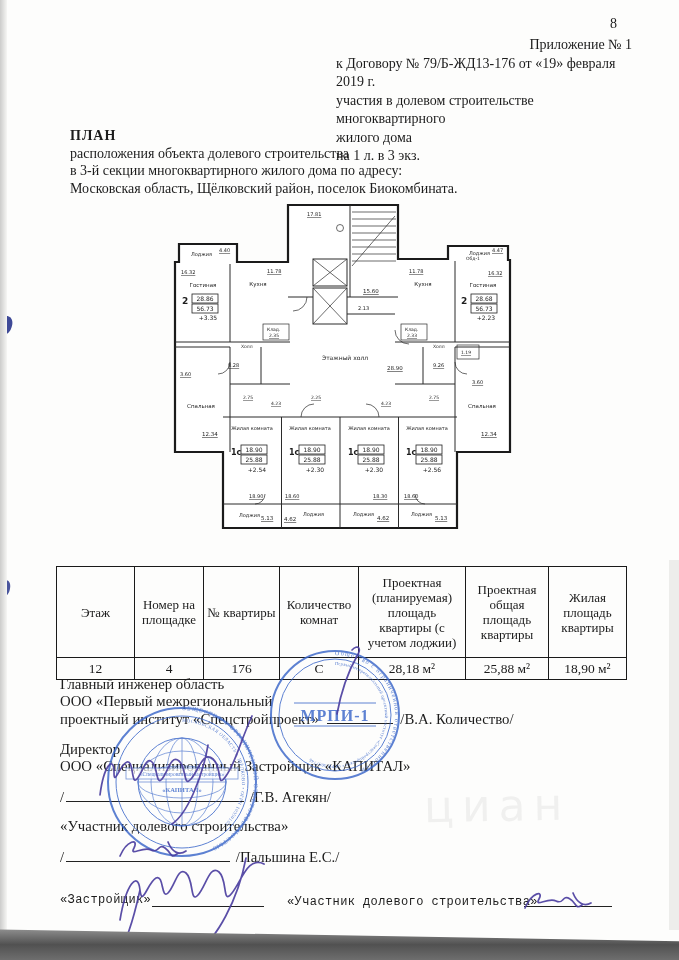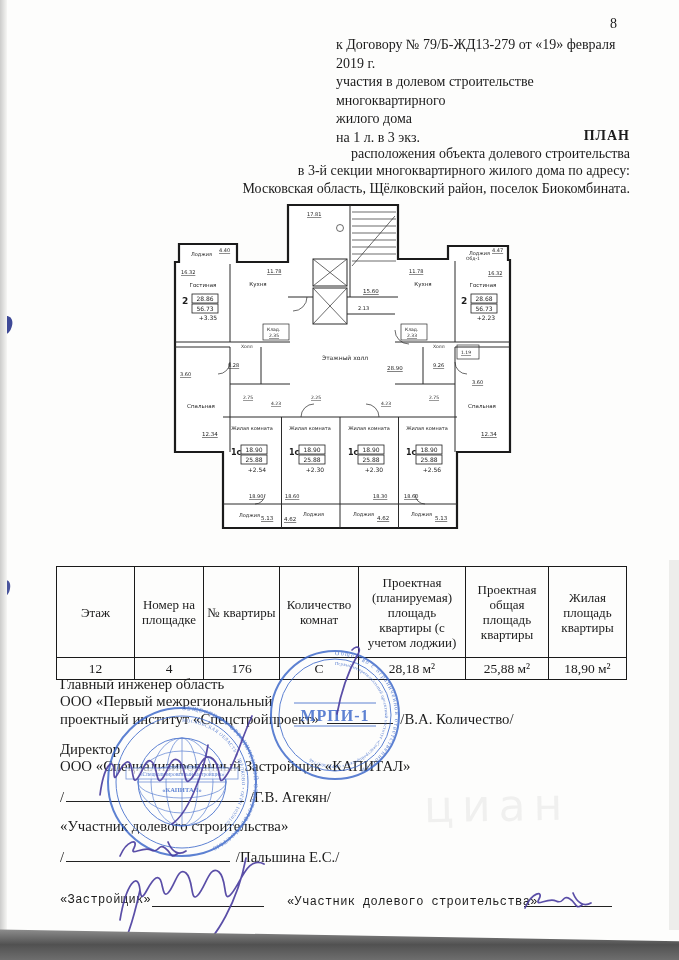--- a/index.html
+++ b/index.html
@@ -3,21 +3,21 @@
 <meta charset="utf-8">
 <style>
   html,body{margin:0;padding:0;background:#e8e8e6;}
   #page{position:relative;width:679px;height:960px;background:#fdfdfc;overflow:hidden;
         font-family:"Liberation Serif", serif;color:#1c1c1c;}
   .abs{position:absolute;}
   
   #page-number{left:610px;top:16px;font-size:14px;}
   #hdr{left:336px;top:36px;width:296px;font-size:14px;line-height:18.5px;}
   #hdr .r{text-align:right;}
-  #ttl{left:70px;top:127px;width:560px;text-align:right;font-size:14px;line-height:17.5px;}
+  #ttl{left:70px;top:127px;width:560px;text-align:left;font-size:14px;line-height:17.5px;}
   #ttl .b{font-weight:bold;letter-spacing:1px;}
   
   #plan-svg{left:155px;top:202px;}
   #plan-svg text{font-family:"DejaVu Sans", sans-serif;fill:#1d1d1d;}
   .pw{stroke:#1b1b1b;stroke-width:2.2;fill:#ffffff;stroke-linejoin:miter;}
   .pl{stroke:#2b2b2b;stroke-width:1;fill:none;}
   .pl2{stroke:#2b2b2b;stroke-width:.7;fill:none;}
   .ibox{stroke:#222;stroke-width:.8;fill:none;}
   .t45{font-size:4.5px;} .t5{font-size:5px;} .t55{font-size:5.5px;}
   .t6{font-size:6px;} .t8{font-size:8px;font-weight:bold;} .t9{font-size:9px;font-weight:bold;}
@@ -52,21 +52,22 @@
   .ink-blot{background:#1d2a85;border-radius:45%;}
 </style>
 </head>
 <body>
 
 <div id="page">
 
   <div class="abs" id="page-number">8</div>
 
   <div class="abs" id="hdr">
-    <div>к Договору № 79/Б-ЖД13-279 от «19» февраля 2019 г.</div>
+    <div class="r">Приложение № 1</div>
+    <div>к Договору № 79/Б-ЖД13-176 от «19» февраля 2019 г.</div>
     <div>участия в долевом строительстве многоквартирного</div>
     <div>жилого дома</div>
     <div>на 1 л. в 3 экз.</div>
   </div>
 
   <div class="abs" id="ttl">
     <div class="b">ПЛАН</div>
     <div>расположения объекта долевого строительства</div>
     <div>в 3-й секции многоквартирного жилого дома по адресу:</div>
     <div>Московская область, Щёлковский район, поселок  Биокомбината.</div>

